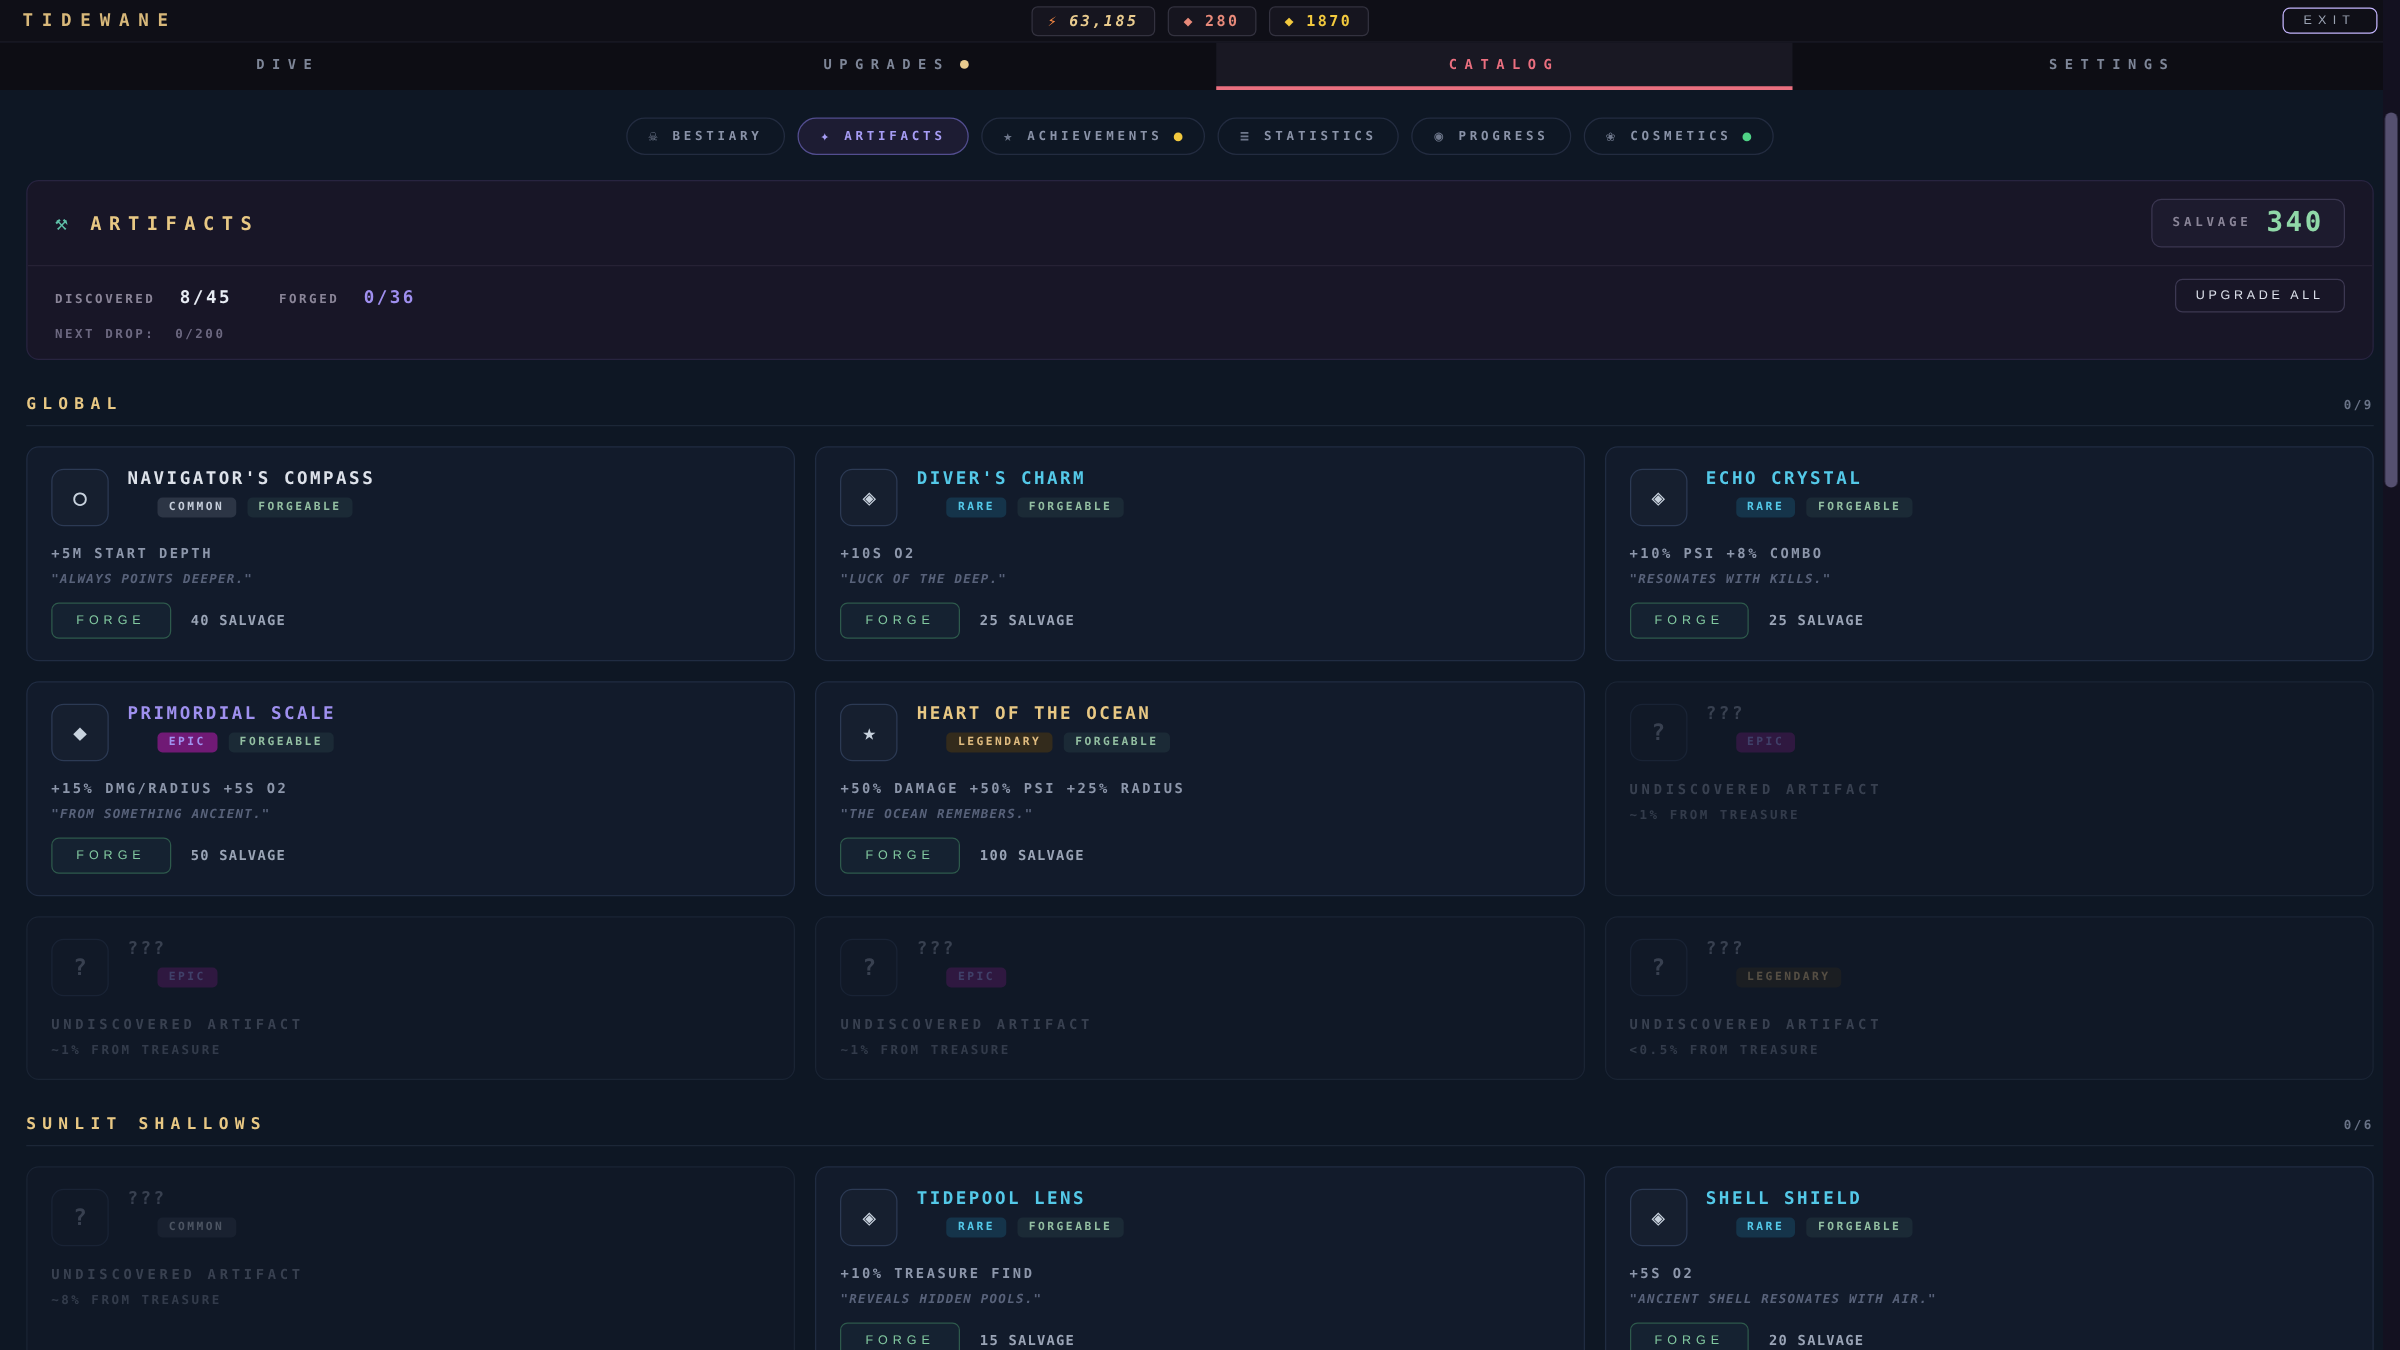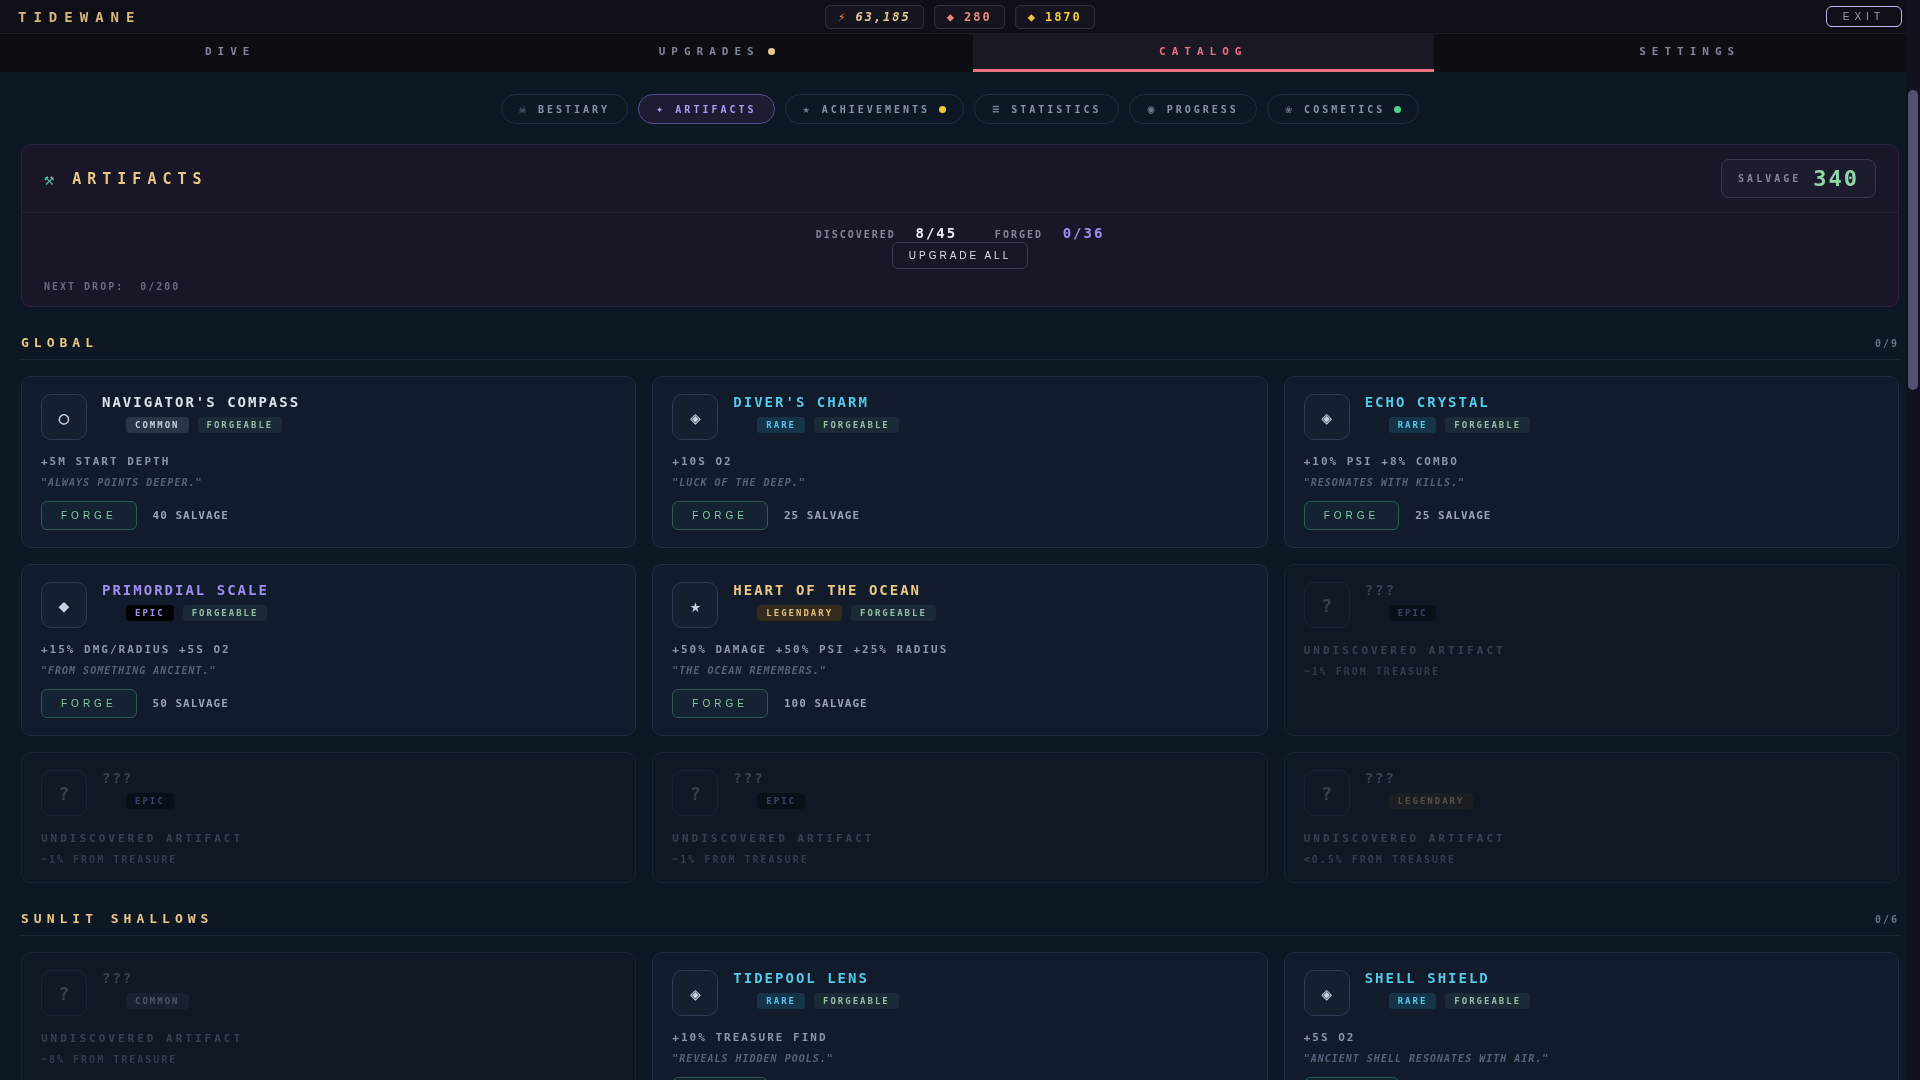--- a/index.html
+++ b/index.html
@@ -59,21 +59,21 @@
   .panel-head { display:flex; justify-content:space-between; align-items:center; padding:14px 22px; }
   .panel-title { display:flex; align-items:center; gap:12px; font-size:15px; letter-spacing:6px; color:#e8c884; }
   .panel-title .ticon { font-size:17px; color:#5fc0a8; }
   .salvage-box {
     display:flex; align-items:center; gap:12px; border:1px solid #3a3650;
     border-radius:8px; background:#1d1b2e; padding:6px 16px;
   }
   .salvage-box .lbl { font-size:10px; letter-spacing:3px; color:#8a8598; }
   .salvage-box .val { font-size:22px; letter-spacing:2px; color:#90d8a8; }
   .panel-div { border-top:1px solid #262235; }
-  .panel-mid { display:flex; justify-content:space-between; align-items:center; padding:10px 22px 8px;flex-direction:column; }
+  .panel-mid { display:flex; justify-content:space-between; align-items:center; padding:10px 22px 8px; }
   .stat-lbl { font-size:10px; letter-spacing:2px; color:#8a8598; margin-right:10px; }
   .stat-val { font-size:14px; letter-spacing:2px; color:#e8ecf4; margin-right:28px; }
   .stat-val.purple { color:#9f8fef; margin-right:0; }
   .upgrade-all {
     border:1px solid #3c3852; border-radius:6px; background:transparent;
     padding:7px 16px; font-size:10px; letter-spacing:3px; color:#dce0ea; cursor:pointer;
   }
   .panel-foot { display:flex; align-items:center; gap:16px; padding:4px 22px 14px; }
   .nd-lbl { font-size:10px; letter-spacing:2px; color:#6c6880; }
   .bar-wrap { flex:1; position:relative; height:14px; }
@@ -115,21 +115,21 @@
     border:1px solid #2e5a4c; border-radius:6px; background:#152231;
     padding:8px 19px; font-size:10px; letter-spacing:4px; color:#82c9a0; cursor:pointer;
   }
   .cost { font-size:11px; letter-spacing:1px; color:#9aa4b6; }
   
   .r-common .card-name { color:#dde2ea; }
   .badge.b-common { background:#2c3545; color:#c6cedb; }
   .r-rare .card-name { color:#54c9e8; }
   .badge.b-rare { background:#15344a; color:#54c9e8; }
   .r-epic .card-name { color:#9f90ef; }
-  .badge.b-epic { background:#000000; color:#a093f0;text-align:center; }
+  .badge.b-epic { background:#701a75; color:#a093f0;text-align:center; }
   .r-legendary .card-name { color:#e8c884; }
   .badge.b-legendary { background:#332b1c; color:#e0bc80; }
   
   .card.undiscovered { background:#101826; border-color:#1a2434; }
   .card.undiscovered > * { opacity:0.33; }
   .card.undiscovered .card-name { color:#8a93a5; }
   .card.undiscovered .icon-box { color:#8a93a5; }
   .und-line { margin-top:16px; font-size:11px; letter-spacing:3px; color:#8a93a5; }
   .und-hint { margin-top:9px; font-size:10px; letter-spacing:2px; color:#7a8496; }
   

